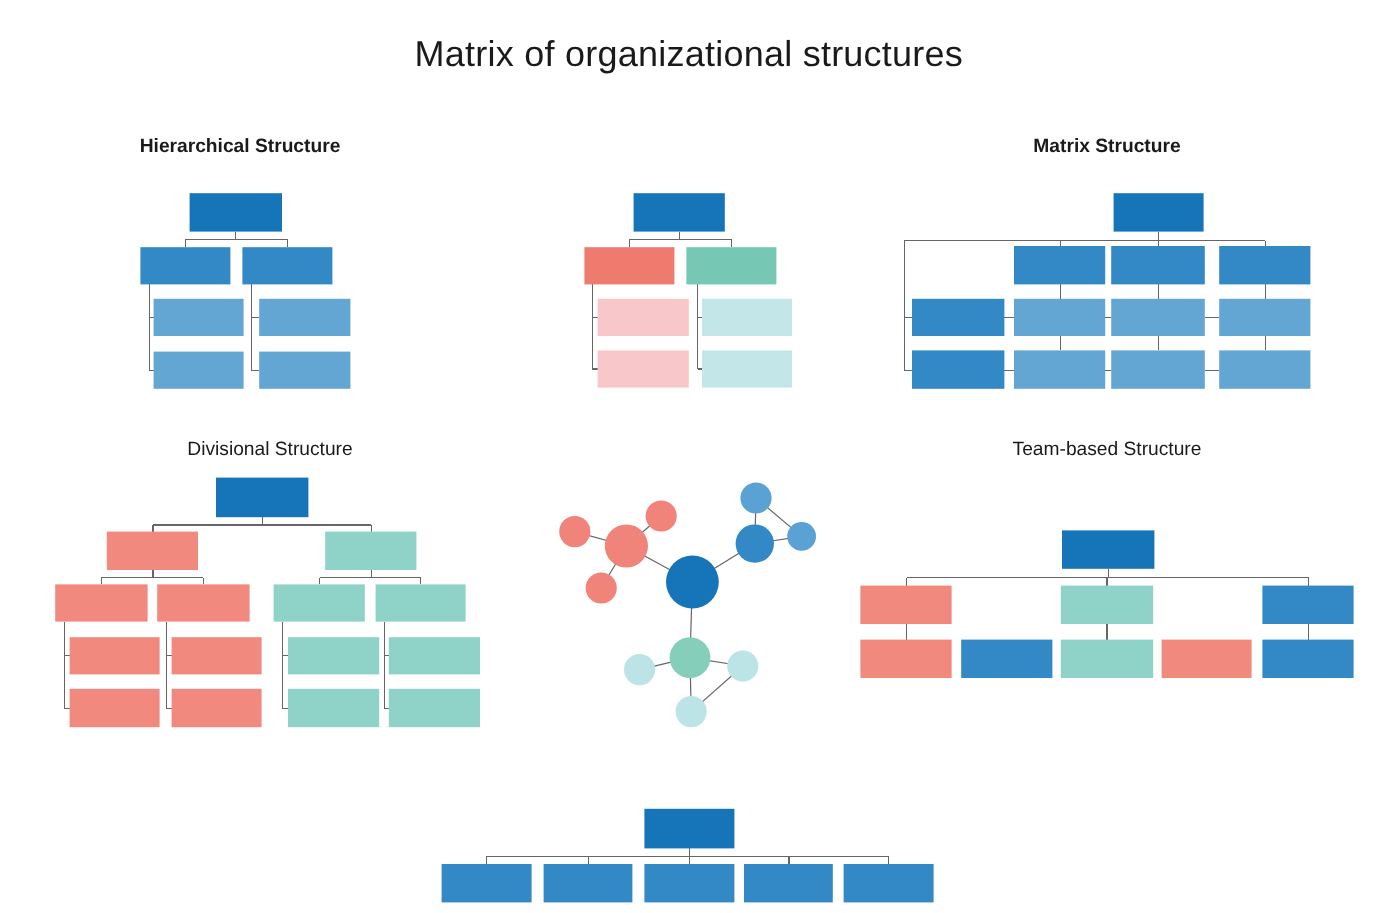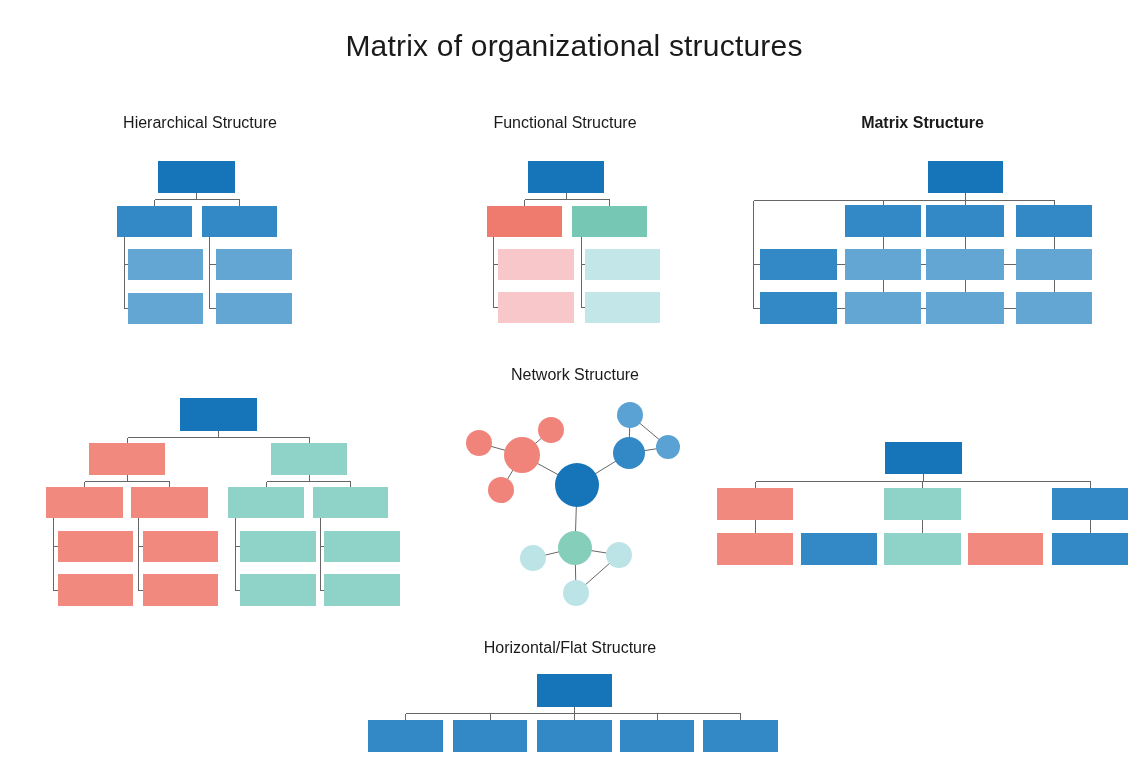--- a/index.html
+++ b/index.html
@@ -34,21 +34,21 @@
   .c-netblueL {background:var(--net-blue-light,#5AA2D4);}
   .c-netteal  {background:var(--net-teal,#85CEBA);}
   .c-nettealL {background:var(--net-teal-light,#BCE4E7);}
 </style>
 </head>
 <body>
 
 <div class="page-title">Matrix of organizational structures</div>
 
 <div class="diagram" style="left:90px;top:100px;width:220px;height:240px;">
-  <div class="diagram-title" style="top:14px;">Hierarchical Structure</div>
+  <div class="diagram-title" style="top:14px;font-weight:bold;">Hierarchical Structure</div>
   <svg class="wires" width="220" height="240" viewBox="0 0 220 240" shape-rendering="crispEdges">
     <line x1="106.5" y1="93" x2="106.5" y2="99.5"></line>
     <line x1="64.5" y1="99.5" x2="149.5" y2="99.5"></line>
     <line x1="64.5" y1="99.5" x2="64.5" y2="106"></line>
     <line x1="149.5" y1="99.5" x2="149.5" y2="106"></line>
     <line x1="34.5" y1="137" x2="34.5" y2="208.5"></line>
     <line x1="34.5" y1="164.5" x2="38" y2="164.5"></line>
     <line x1="34.5" y1="208.5" x2="38" y2="208.5"></line>
     <line x1="119.5" y1="137" x2="119.5" y2="208.5"></line>
     <line x1="119.5" y1="164.5" x2="126" y2="164.5"></line>
@@ -57,21 +57,20 @@
   <div class="bx c-root" style="left:68px;top:61px;width:77px;height:32px;"></div>
   <div class="bx c-mid" style="left:27px;top:106px;width:75px;height:31px;"></div>
   <div class="bx c-mid" style="left:112px;top:106px;width:75px;height:31px;"></div>
   <div class="bx c-light" style="left:38px;top:149px;width:75px;height:31px;"></div>
   <div class="bx c-light" style="left:38px;top:193px;width:75px;height:31px;"></div>
   <div class="bx c-light" style="left:126px;top:149px;width:76px;height:31px;"></div>
   <div class="bx c-light" style="left:126px;top:193px;width:76px;height:31px;"></div>
 </div>
 
 <div class="diagram" style="left:450px;top:100px;width:230px;height:240px;">
-  <div class="diagram-title" style="top:14px;">Functional Structure</div>
   <svg class="wires" width="230" height="240" viewBox="0 0 230 240" shape-rendering="crispEdges">
     <line x1="116.5" y1="93" x2="116.5" y2="99.5"></line>
     <line x1="74.5" y1="99.5" x2="159.5" y2="99.5"></line>
     <line x1="74.5" y1="99.5" x2="74.5" y2="106"></line>
     <line x1="159.5" y1="99.5" x2="159.5" y2="106"></line>
     <line x1="43.5" y1="137" x2="43.5" y2="207.5"></line>
     <line x1="43.5" y1="164.5" x2="48" y2="164.5"></line>
     <line x1="43.5" y1="207.5" x2="48" y2="207.5"></line>
     <line x1="131.5" y1="137" x2="131.5" y2="207.5"></line>
     <line x1="131.5" y1="164.5" x2="135" y2="164.5"></line>
@@ -118,20 +117,21 @@
   <div class="bx c-light" style="left:105px;top:149px;width:76px;height:31px;"></div>
   <div class="bx c-light" style="left:186px;top:149px;width:78px;height:31px;"></div>
   <div class="bx c-light" style="left:276px;top:149px;width:76px;height:31px;"></div>
   <div class="bx c-mid" style="left:20px;top:192px;width:77px;height:32px;"></div>
   <div class="bx c-light" style="left:105px;top:192px;width:76px;height:32px;"></div>
   <div class="bx c-light" style="left:186px;top:192px;width:78px;height:32px;"></div>
   <div class="bx c-light" style="left:276px;top:192px;width:76px;height:32px;"></div>
 </div>
 
 <div class="diagram" style="left:30px;top:355px;width:390px;height:262px;">
+  <div class="diagram-title" style="top:11px;">Divisional Structure</div>
   <svg class="wires" width="390" height="262" viewBox="0 0 390 262" shape-rendering="crispEdges">
     <line x1="188.5" y1="76" x2="188.5" y2="82.5"></line>
     <line x1="97.5" y1="82.5" x2="279.5" y2="82.5"></line>
     <line x1="97.5" y1="82.5" x2="97.5" y2="88"></line>
     <line x1="279.5" y1="82.5" x2="279.5" y2="88"></line>
     <line x1="97.5" y1="120" x2="97.5" y2="126.5"></line>
     <line x1="54.5" y1="126.5" x2="139.5" y2="126.5"></line>
     <line x1="54.5" y1="126.5" x2="54.5" y2="132"></line>
     <line x1="139.5" y1="126.5" x2="139.5" y2="132"></line>
     <line x1="279.5" y1="120" x2="279.5" y2="126.5"></line>
@@ -162,21 +162,20 @@
   <div class="bx c-salmon2" style="left:113px;top:176px;width:75px;height:31px;"></div>
   <div class="bx c-teal2" style="left:210px;top:176px;width:76px;height:31px;"></div>
   <div class="bx c-teal2" style="left:294px;top:176px;width:76px;height:31px;"></div>
   <div class="bx c-salmon2" style="left:28px;top:219px;width:75px;height:32px;"></div>
   <div class="bx c-salmon2" style="left:113px;top:219px;width:75px;height:32px;"></div>
   <div class="bx c-teal2" style="left:210px;top:219px;width:76px;height:32px;"></div>
   <div class="bx c-teal2" style="left:294px;top:219px;width:76px;height:32px;"></div>
 </div>
 
 <div class="diagram" style="left:440px;top:355px;width:270px;height:262px;">
-  <div class="diagram-title" style="top:11px;">Network Structure</div>
   <svg class="wires" width="270" height="262" viewBox="0 0 270 262">
     <line x1="137" y1="130" x2="82" y2="100"></line>
     <line x1="137" y1="130" x2="189" y2="98"></line>
     <line x1="137" y1="130" x2="135" y2="193"></line>
     <line x1="82" y1="100" x2="111" y2="75"></line>
     <line x1="82" y1="100" x2="39" y2="88"></line>
     <line x1="82" y1="100" x2="61" y2="135"></line>
     <line x1="189" y1="98" x2="190" y2="60"></line>
     <line x1="189" y1="98" x2="228" y2="92"></line>
     <line x1="190" y1="60" x2="228" y2="92"></line>
@@ -193,20 +192,21 @@
   <div class="nd c-netblueL" style="left:177px;top:47px;width:26px;height:26px;"></div>
   <div class="nd c-netblueL" style="left:216px;top:80px;width:24px;height:24px;"></div>
   <div class="nd c-netteal" style="left:118px;top:176px;width:34px;height:34px;"></div>
   <div class="nd c-nettealL" style="left:80px;top:190px;width:26px;height:26px;"></div>
   <div class="nd c-nettealL" style="left:166px;top:187px;width:26px;height:26px;"></div>
   <div class="nd c-nettealL" style="left:123px;top:225px;width:26px;height:26px;"></div>
   <div class="nd c-root" style="left:115px;top:108px;width:44px;height:44px;"></div>
 </div>
 
 <div class="diagram" style="left:700px;top:355px;width:445px;height:262px;">
+  <div class="diagram-title" style="top:11px;">Team-based Structure</div>
   <svg class="wires" width="445" height="262" viewBox="0 0 445 262" shape-rendering="crispEdges">
     <line x1="223.5" y1="119" x2="223.5" y2="126.5"></line>
     <line x1="55.5" y1="126.5" x2="390.5" y2="126.5"></line>
     <line x1="55.5" y1="126.5" x2="55.5" y2="133"></line>
     <line x1="222.5" y1="126.5" x2="222.5" y2="133"></line>
     <line x1="390.5" y1="126.5" x2="390.5" y2="133"></line>
     <line x1="55.5" y1="165" x2="55.5" y2="178"></line>
     <line x1="222.5" y1="165" x2="222.5" y2="178"></line>
     <line x1="390.5" y1="165" x2="390.5" y2="178"></line>
   </svg>
@@ -215,21 +215,20 @@
   <div class="bx c-teal2" style="left:184px;top:133px;width:77px;height:32px;"></div>
   <div class="bx c-mid" style="left:352px;top:133px;width:76px;height:32px;"></div>
   <div class="bx c-salmon2" style="left:17px;top:178px;width:76px;height:32px;"></div>
   <div class="bx c-mid" style="left:101px;top:178px;width:76px;height:32px;"></div>
   <div class="bx c-teal2" style="left:184px;top:178px;width:77px;height:32px;"></div>
   <div class="bx c-salmon2" style="left:268px;top:178px;width:75px;height:32px;"></div>
   <div class="bx c-mid" style="left:352px;top:178px;width:76px;height:32px;"></div>
 </div>
 
 <div class="diagram" style="left:330px;top:625px;width:480px;height:133px;">
-  <div class="diagram-title" style="top:14px;">Horizontal/Flat Structure</div>
   <svg class="wires" width="480" height="133" viewBox="0 0 480 133" shape-rendering="crispEdges">
     <line x1="244.5" y1="82" x2="244.5" y2="88.5"></line>
     <line x1="75.5" y1="88.5" x2="410.5" y2="88.5"></line>
     <line x1="75.5" y1="88.5" x2="75.5" y2="95"></line>
     <line x1="160.5" y1="88.5" x2="160.5" y2="95"></line>
     <line x1="244.5" y1="88.5" x2="244.5" y2="95"></line>
     <line x1="327.5" y1="88.5" x2="327.5" y2="95"></line>
     <line x1="410.5" y1="88.5" x2="410.5" y2="95"></line>
   </svg>
   <div class="bx c-root" style="left:207px;top:49px;width:75px;height:33px;"></div>

